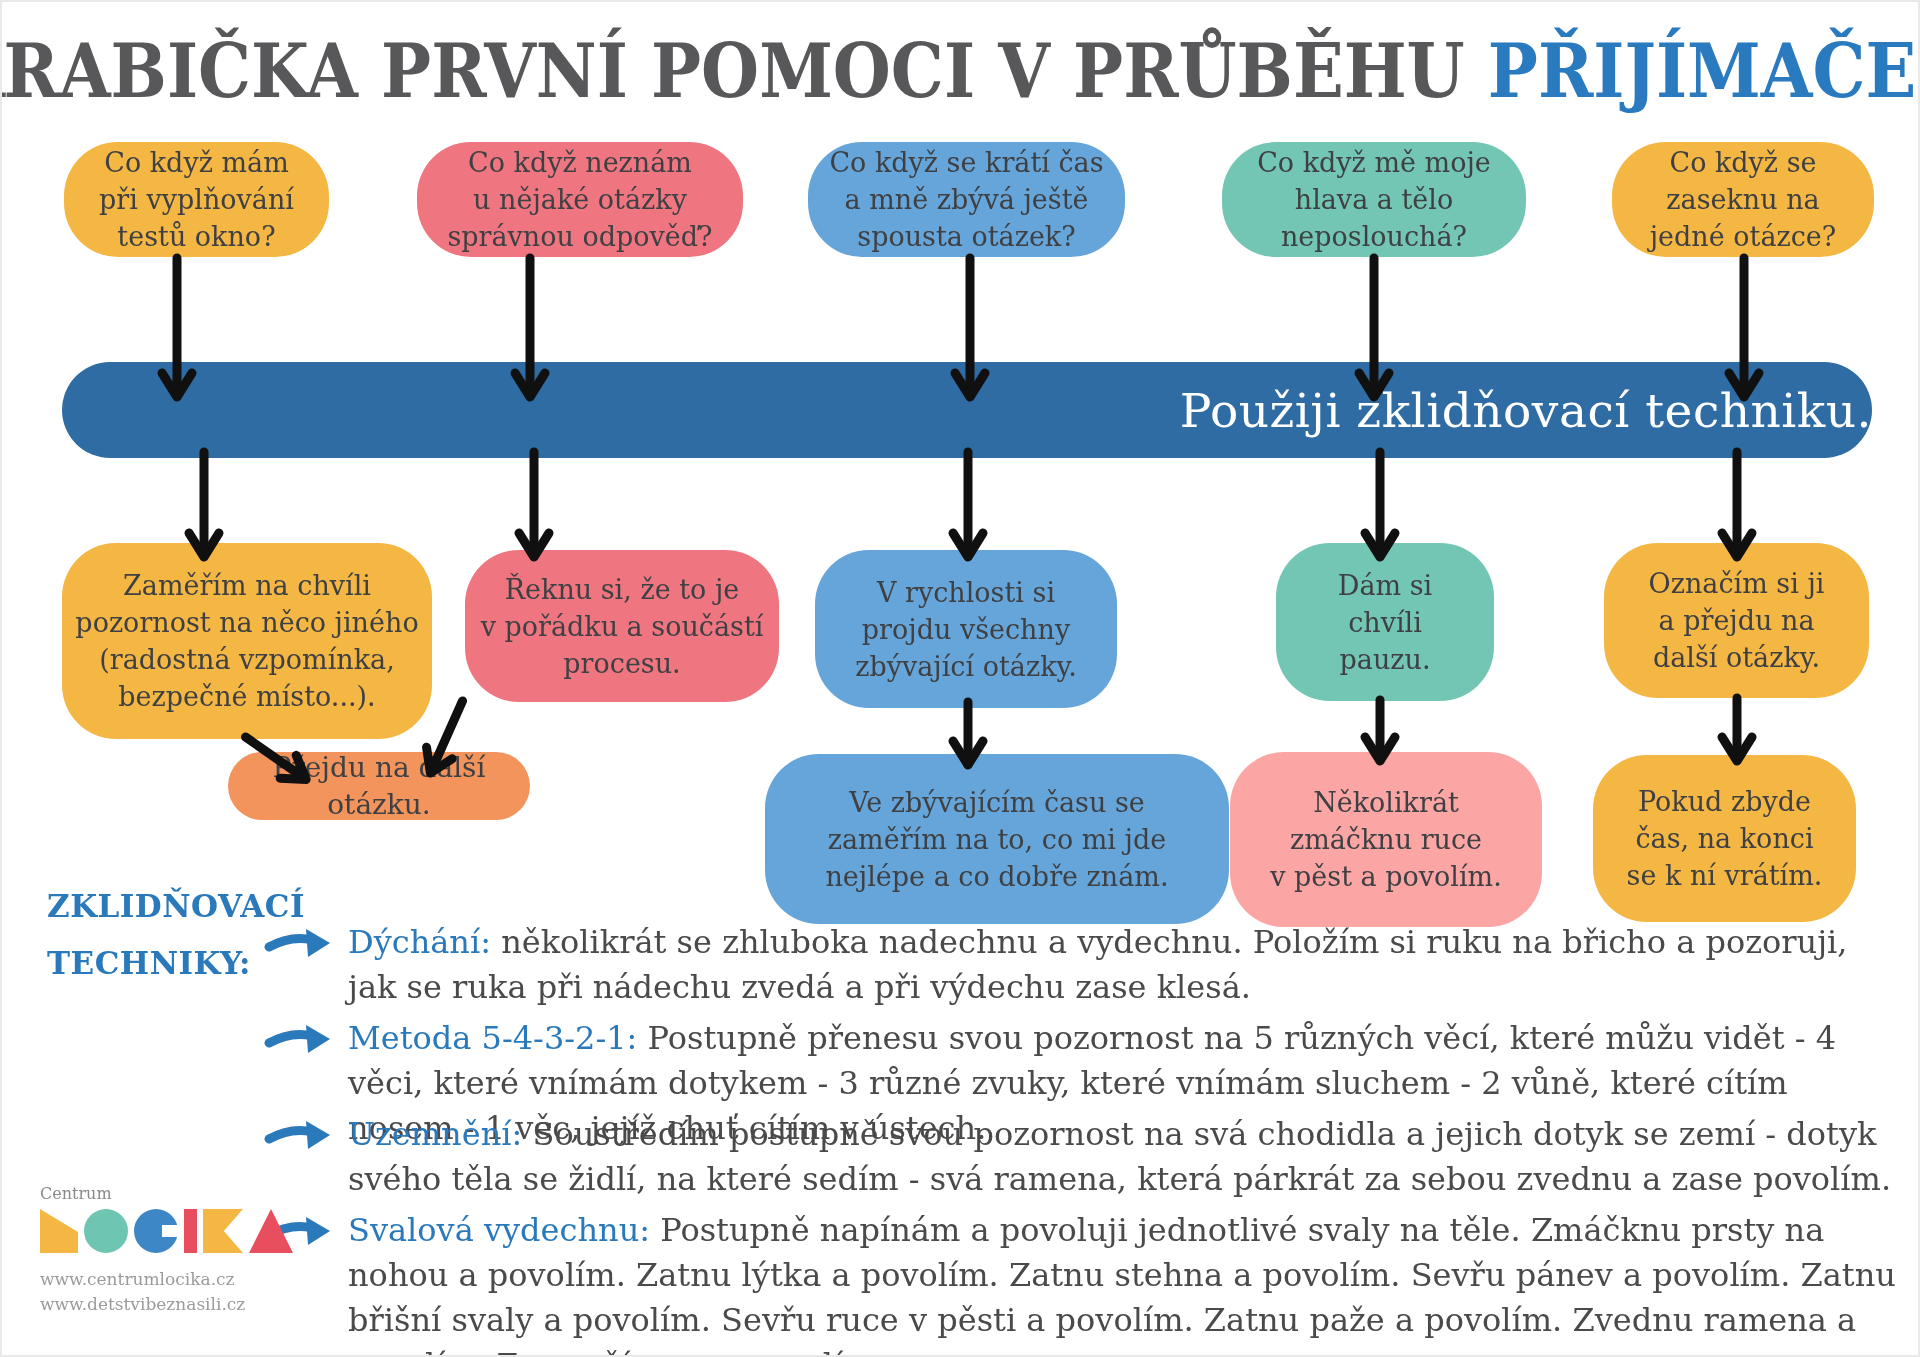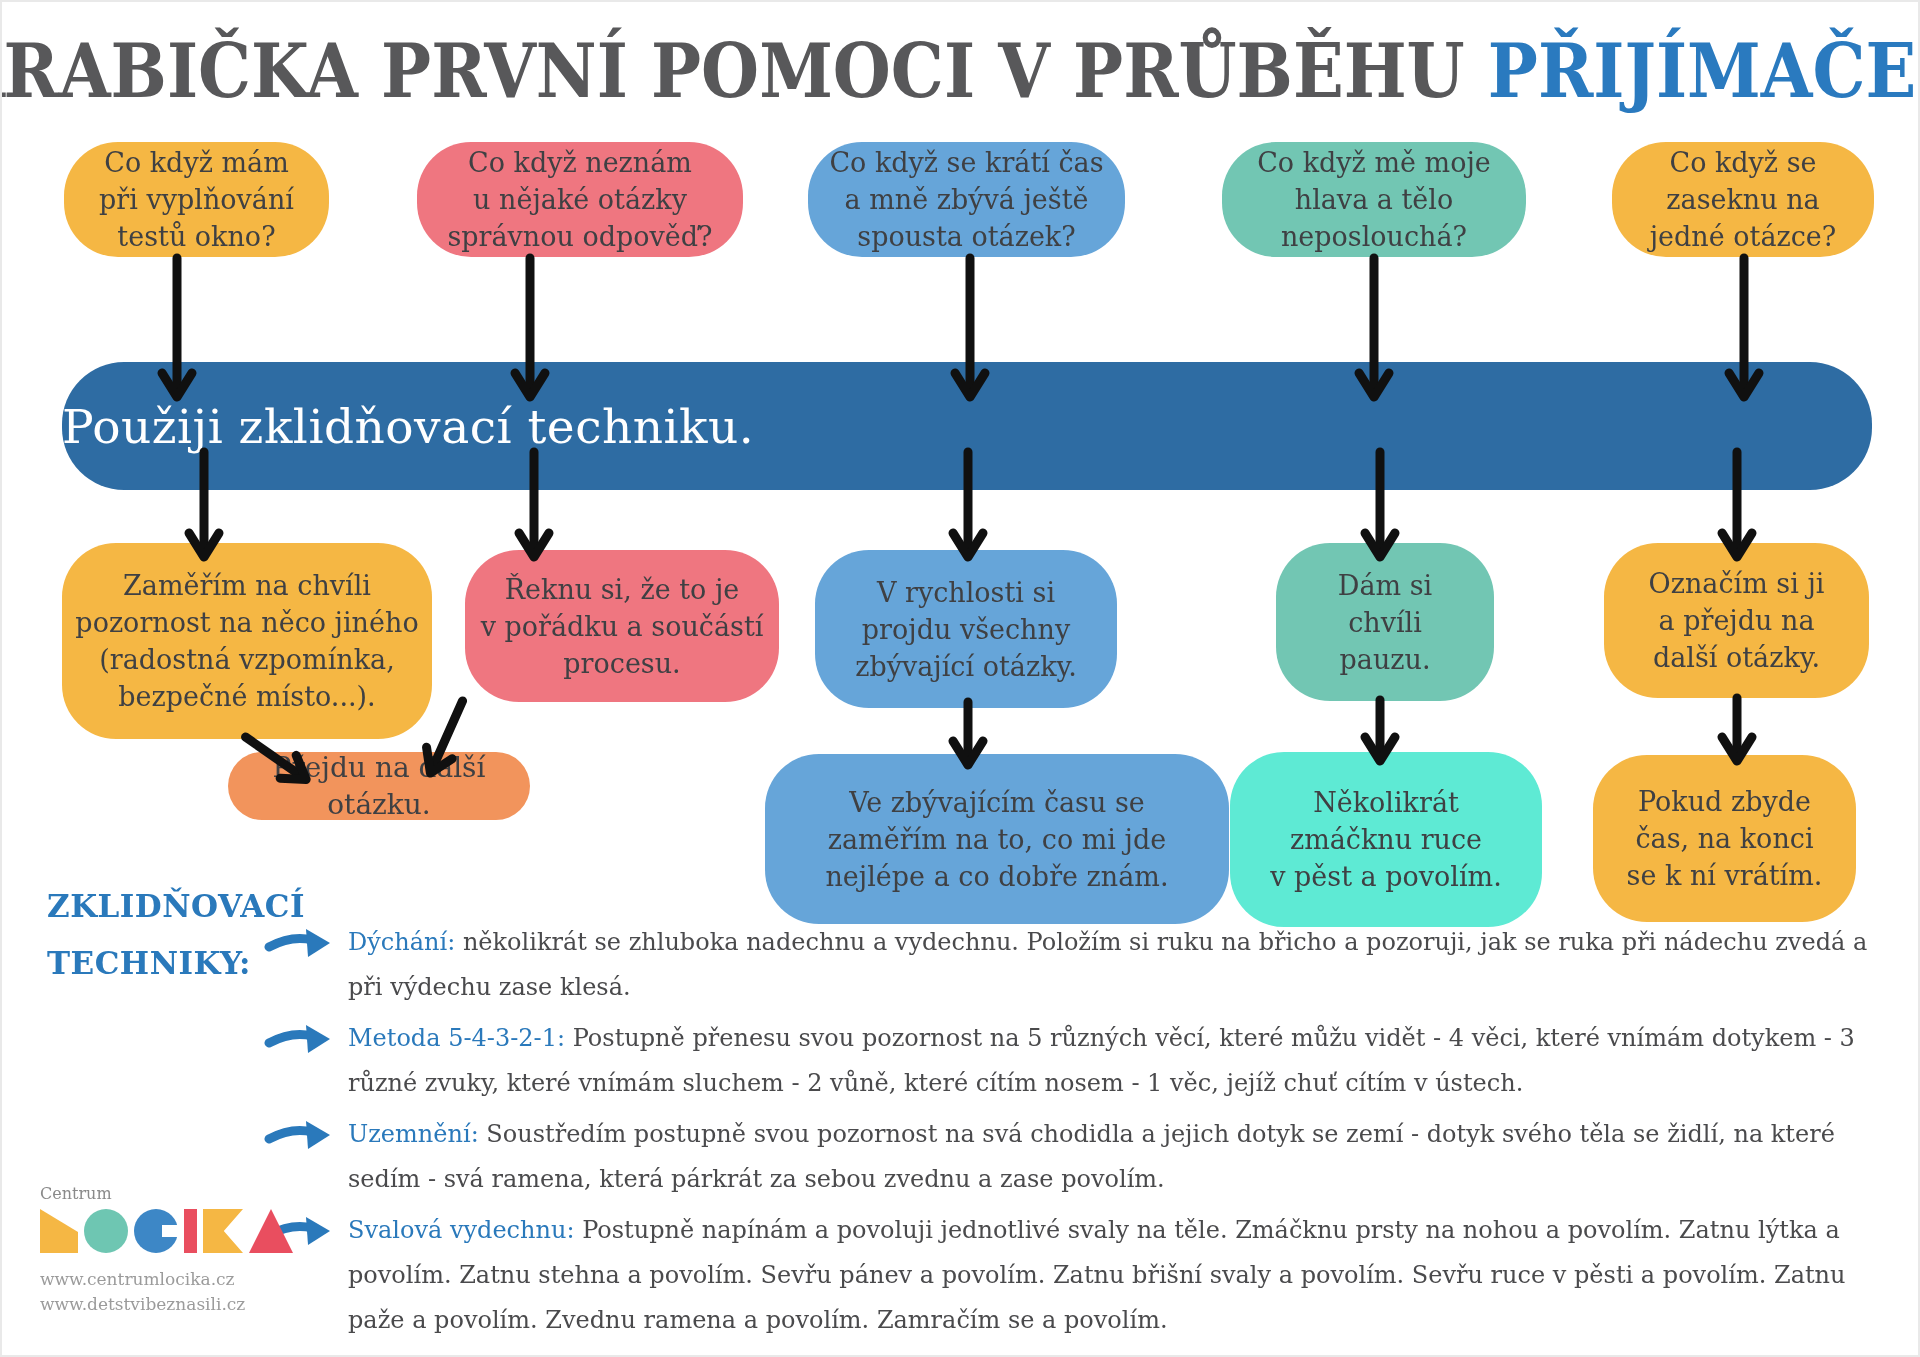--- a/index.html
+++ b/index.html
@@ -5,36 +5,36 @@
   html,body{margin:0;padding:0;background:#fff;}
   .page{position:relative;width:1920px;height:1357px;background:#ffffff;
         border:2px solid #e9e9e9;box-sizing:border-box;overflow:hidden;
         font-family:"DejaVu Serif", "Liberation Serif", serif;}
   
   .title-wrap{position:absolute;left:0;top:26px;width:100%;display:flex;justify-content:center;}
   .title{font-size:74px;font-weight:bold;white-space:nowrap;transform:scaleX(.90);
          color:#58585A;letter-spacing:0px;}
   .title .hl{color:#2A7ABF;}
   
-  .banner{position:absolute;left:60px;top:360px;width:1810px;height:128px;border-radius:62px;
-          display:flex;align-items:center;justify-content:flex-start;}
+  .banner{position:absolute;left:60px;top:360px;width:1810px;height:96px;border-radius:62px;
+          display:flex;align-items:center;justify-content:flex-end;}
   .banner-text{color:#ffffff;font-size:47px;letter-spacing:.5px;}
   
   .bubble{position:absolute;display:flex;align-items:center;justify-content:center;
           text-align:center;white-space:pre-line;color:#3F4043;font-size:27px;
           line-height:37px;border-radius:54px;padding:10px 10px;box-sizing:border-box;}
   .pill{border-radius:34px;font-size:28px;}
   
   .overlay{position:absolute;left:0;top:0;pointer-events:none;}
   
   .tech-heading{position:absolute;left:45px;top:876px;font-size:31px;font-weight:bold;
                 line-height:57px;color:#2A79BB;white-space:pre-line;letter-spacing:.5px;}
   .tech-item{position:absolute;left:262px;display:flex;align-items:flex-start;gap:14px;width:1640px;}
   .tech-arrow{flex:0 0 auto;margin-top:6px;}
-  .tech-text{width:1555px;font-size:24px;line-height:45px;color:#4A4A4C;}
+  .tech-text{width:1555px;font-size:32px;line-height:45px;color:#4A4A4C;}
   .tech-label{color:#2A79BB;}
   
   .logo{position:absolute;left:38px;top:1182px;}
   .logo-top{font-size:16px;color:#8a8a8a;}
   .logo-shapes{display:flex;align-items:flex-end;gap:6px;margin-top:6px;height:44px;}
   .sh{display:block;}
   .sh-l{width:38px;height:44px;clip-path:polygon(0 0,100% 52%,100% 100%,0 100%);}
   .sh-o{width:44px;height:44px;border-radius:50%;}
   .sh-c{width:44px;height:44px;border-radius:50%;position:relative;}
   .sh-c::after{content:"";position:absolute;right:-2px;top:37%;width:42%;height:26%;background:#fff;}
@@ -88,21 +88,21 @@
 chvíli
 pauzu.</div>
   <div class="bubble" style="left: 1602px; top: 541px; width: 265px; height: 155px; background: rgb(245, 183, 68);">Označím si ji
 a přejdu na
 další otázky.</div>
 
   <div class="bubble pill" style="left: 226px; top: 750px; width: 302px; height: 68px; background: rgb(242, 148, 92);">Přejdu na další otázku.</div>
   <div class="bubble" style="left: 763px; top: 752px; width: 464px; height: 170px; background: rgb(102, 165, 217);">Ve zbývajícím času se
 zaměřím na to, co mi jde
 nejlépe a co dobře znám.</div>
-  <div class="bubble" style="left: 1228px; top: 750px; width: 312px; height: 175px; background: #5eead4;">Několikrát
+  <div class="bubble" style="left: 1228px; top: 750px; width: 312px; height: 175px; background: #fca5a5;">Několikrát
 zmáčknu ruce
 v pěst a povolím.</div>
   <div class="bubble" style="left: 1591px; top: 753px; width: 263px; height: 167px; background: rgb(245, 183, 68);">Pokud zbyde
 čas, na konci
 se k ní vrátím.</div>
 
   <svg class="overlay" width="1920" height="1357" viewBox="0 0 1920 1357">
     <g stroke-width="9" fill="none" stroke-linecap="round" stroke-linejoin="round" stroke="#101010">
 
       <g transform="translate(175,396)">

